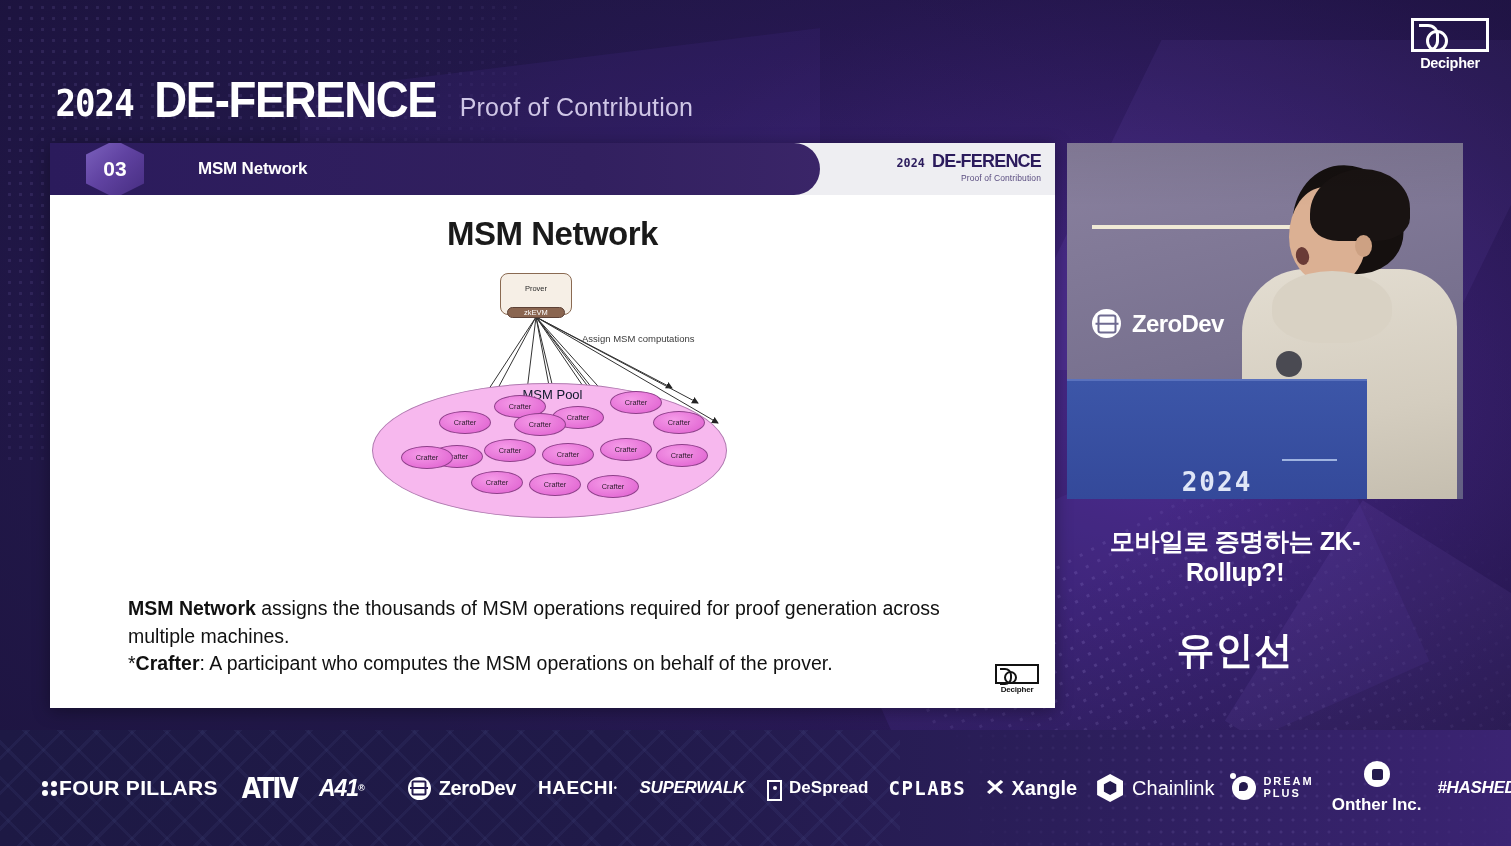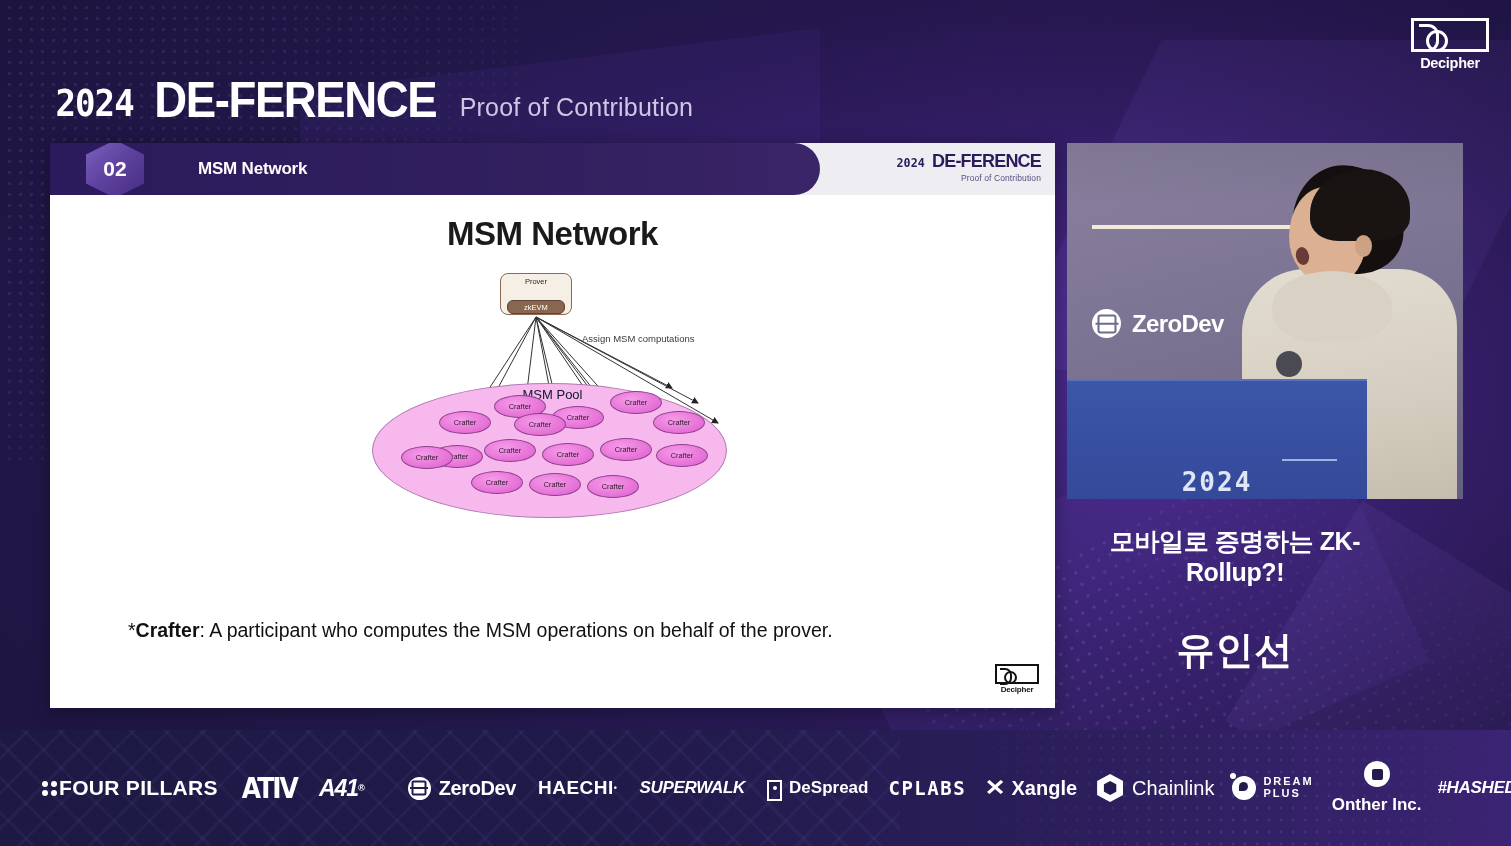--- a/index.html
+++ b/index.html
@@ -106,21 +106,21 @@
   .slide-title {
     position:absolute; left:0; right:0; top:20px; text-align:center;
     font-size:33px; font-weight:bold; color:#1a1a1a; letter-spacing:-.5px;
   }
 
   
   #diagram { position:absolute; left:0; top:60px; width:1005px; height:320px; }
   .prover-box {
     position:absolute; left:450px; top:18px; width:72px; height:42px;
     background:#f6efe6; border:1.6px solid #8a6a52; border-radius:8px;
-    display:flex; flex-direction:column; align-items:center; padding-top:3px;
+    display:flex; flex-direction:column; align-items:center; padding-top:10px;
   }
   .prover-lbl { font-size:7.5px; color:#2a2a2a; }
   .zkevm {
     width:58px; height:33px; margin-top:14px;
     background:#8a6550; border:1.4px solid #5c4136; border-radius:6px;
     display:flex; align-items:center; justify-content:center;
     font-size:7.5px; color:#fff;
   }
   .assign-lbl { position:absolute; left:532px; top:78px; font-size:9.5px; color:#3a3a3a; white-space:nowrap; }
   .pool-lbl { position:absolute; left:0; right:0; top:132px; text-align:center; font-size:13px; color:#0f172a; font-weight:500; }
@@ -133,21 +133,21 @@
     position:absolute; width:52px; height:23px; border-radius:50%;
     background:radial-gradient(ellipse at 40% 35%, #f59be8 0%, #e56fd6 70%, #d05ac4 100%);
     border:1.3px solid #8e3f8a;
     display:flex; align-items:center; justify-content:center;
     font-size:7.3px; color:#2a1a2a;
   }
 
   
   .slide-text { position:absolute; left:78px; top:400px; width:830px; }
   .p1 { font-size:19.5px; color:#111; line-height:1.42; }
-  .p2 { font-size:19.5px; color:#111; line-height:1.42; margin-top:22px; }
+  .p2 { font-size:19.5px; color:#111; line-height:1.42; margin-top:0; }
   .p1 b, .p2 b { font-weight:bold; }
 
   .slide-dec { position:absolute; right:16px; bottom:14px; width:44px; text-align:center; }
   .slide-dec .m { width:44px; height:20px; border:2px solid #111; position:relative; }
   .slide-dec .m::before {
     content:""; position:absolute; left:3px; top:1.5px; width:10px; height:13px;
     border:2px solid #111; border-radius:0 7px 7px 0; border-left:none;
   }
   .slide-dec .m::after {
     content:""; position:absolute; left:7px; top:5px; width:9px; height:9px;
@@ -308,21 +308,21 @@
     <div class="dec-mark"></div>
     <div class="dec-text">Decipher</div>
   </div>
 </div>
 
 <div id="slide">
 
   <div class="slide-topbar">
     <div class="slide-topbar-dark"></div>
     <div class="slide-hex"></div>
-    <div class="slide-num">02</div>
+    <div class="slide-num">03</div>
     <div class="slide-sec">MSM Network</div>
     <div class="slide-brand">
       <div class="sb-row">
         <span class="sb-year">2024</span>
         <span class="sb-name">DE-FERENCE</span>
       </div>
       <div class="sb-sub">Proof of Contribution</div>
     </div>
   </div>
 
@@ -371,20 +371,23 @@
         </div>
 
       <div class="prover-box">
         <span class="prover-lbl">Prover</span>
         <span class="zkevm">zkEVM</span>
       </div>
       <div class="assign-lbl">Assign MSM computations</div>
     </div>
 
     <div class="slide-text">
+      <p class="p1">
+        <b>MSM Network</b><span> assigns the thousands of MSM operations required for proof generation across multiple machines.</span>
+      </p>
       <p class="p2">
         <span>*</span><b>Crafter</b><span>: A participant who computes the MSM operations on behalf of the prover.</span>
       </p>
     </div>
 
     <div class="slide-dec">
       <div class="m"></div>
       <div class="t">Decipher</div>
     </div>
   </div>

